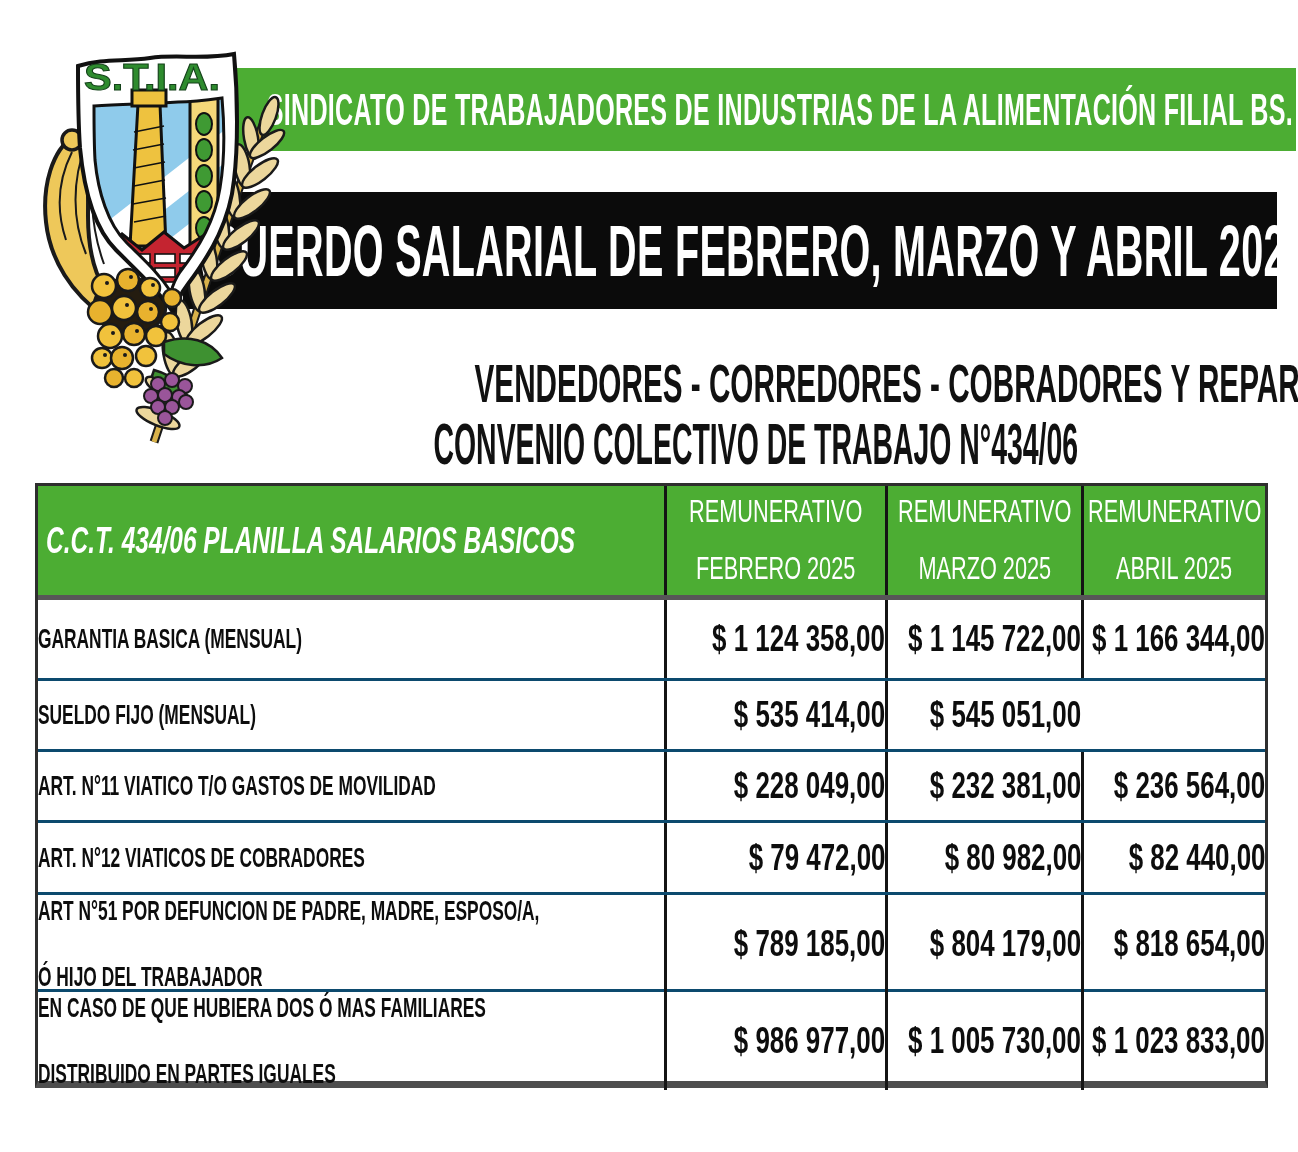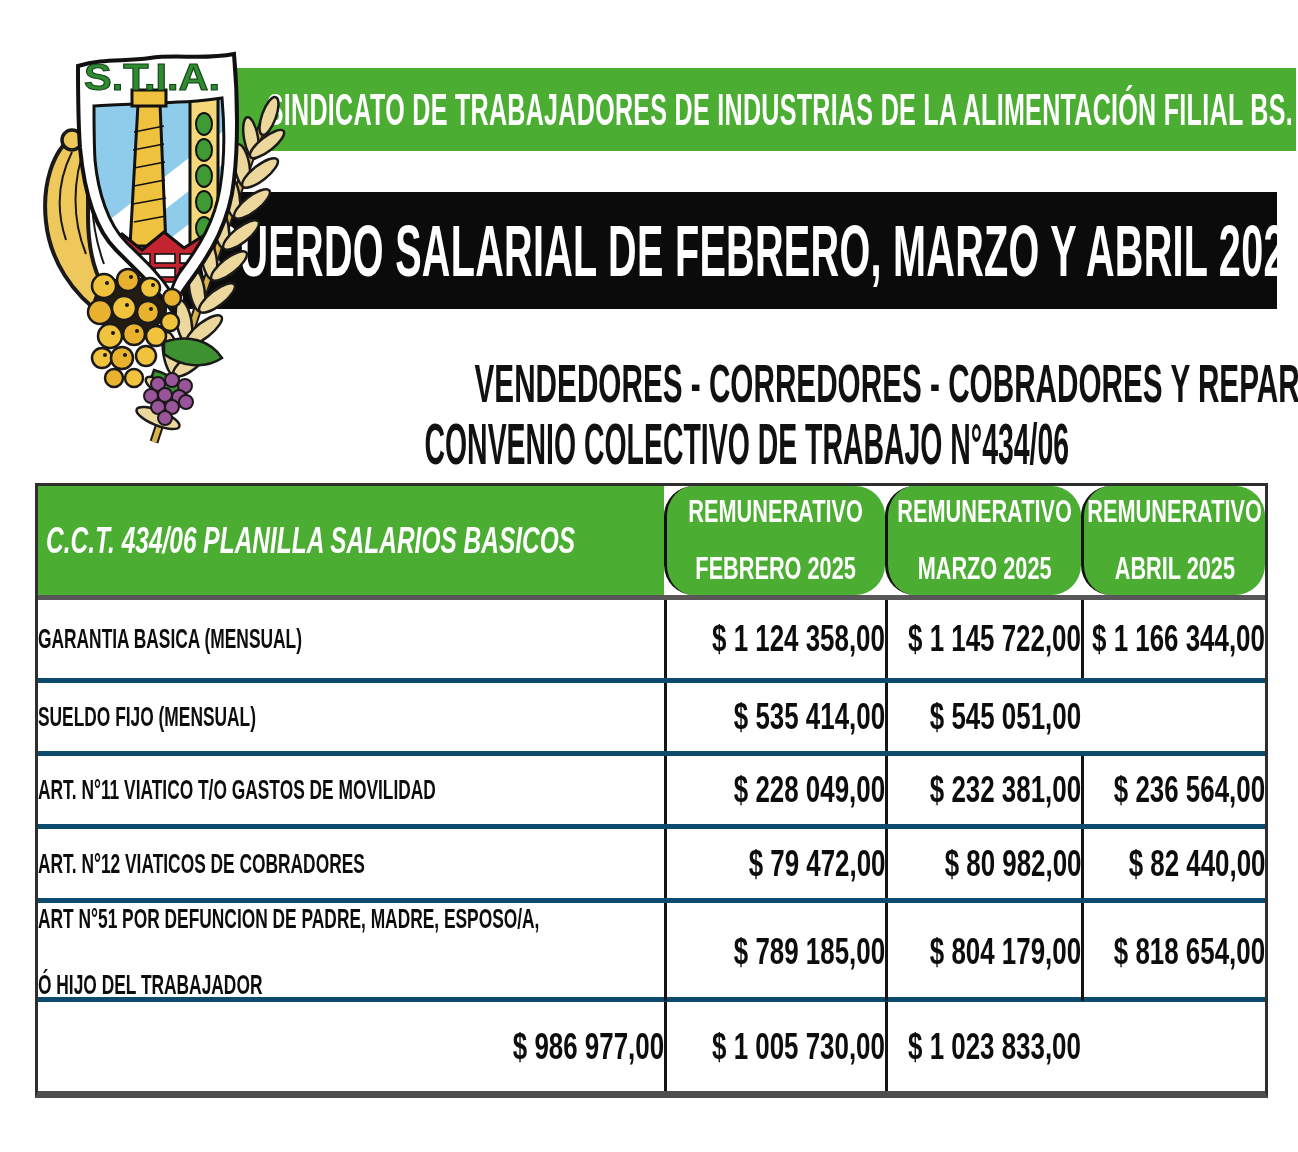--- a/index.html
+++ b/index.html
@@ -23,36 +23,36 @@
     padding-left:30px;box-sizing:border-box;z-index:1;}
   .banner-black .txt{font-size:72px;font-weight:700;color:#ffffff;letter-spacing:.5px;}
 
   
   .logo{position:absolute;left:38px;top:40px;width:252px;height:412px;z-index:5;}
 
   
   .subtitle1{position:absolute;left:35px;top:352px;width:1233px;padding-left:48px;
     box-sizing:border-box;text-align:center;}
   .subtitle1 .txt{font-size:54px;font-weight:700;color:#111;}
-  .subtitle2{position:absolute;left:35px;top:410px;width:1233px;padding-left:54px;
+  .subtitle2{position:absolute;left:44px;top:410px;width:1233px;padding-left:54px;
     box-sizing:border-box;text-align:left;}
   .subtitle2 .txt{font-size:58px;font-weight:700;color:#111;}
 
   
   .salary-table{position:absolute;left:35px;top:483px;width:1233px;background:#fff;
     border:3px solid #2e2e2e;border-bottom:7px solid #4e4e4e;box-sizing:border-box;}
   .trow{display:grid;grid-template-columns:626px 221px 196px 1fr;}
-  .trow.data{border-top:5px solid #0c4a6e;}
+  .trow.data{border-top:3px solid #0c4a6e;}
   .trow.data.first{border-top:5px solid #575757;}
   .cell{box-sizing:border-box;border-left:3px solid #141414;display:flex;align-items:center;min-width:0;}
   .cell:first-child{border-left:none;}
   .thead{height:109px;}
   .thead .cell{background:#4cad33;color:#fff;}
   .hmain{padding-left:8px;font-size:36px;font-weight:700;font-style:italic;}
-  .hcol{flex-direction:column;justify-content:center;gap:21px;text-align:center;font-size:31px;font-weight:700;border-radius:30px;}
+  .hcol{flex-direction:column;justify-content:center;gap:21px;text-align:center;font-size:31px;font-weight:400;}
   .hcol span{display:block;}
   .h78{height:78px;} .h68{height:68px;} .h69{height:69px;text-align:center;} .h94{height:94px;} .h89{height:89px;}
   .label{padding-left:0;font-size:28px;font-weight:600;color:#0d0d0d;}
   .label.two{flex-direction:column;align-items:flex-start;justify-content:center;gap:34px;}
   .label span{display:block;}
   .money{justify-content:flex-end;font-size:37px;font-weight:600;color:#0d0d0d;}
 </style>
 </head>
 <body>
 
@@ -285,20 +285,24 @@
         </div>
       <div class="cell money">
           <span class="cond sx70 or">$ 804 179,00</span>
         </div>
       <div class="cell money">
           <span class="cond sx70 or">$ 818 654,00</span>
         </div>
     </div>
 
     <div class="trow data h89">
+      <div class="cell label two">
+        <span class="cond sx62 ol">EN CASO DE QUE HUBIERA DOS Ó MAS FAMILIARES</span>
+        <span class="cond sx62 ol">DISTRIBUIDO EN PARTES IGUALES</span>
+      </div>
       <div class="cell money">
           <span class="cond sx70 or">$ 986 977,00</span>
         </div>
       <div class="cell money">
           <span class="cond sx70 or">$ 1 005 730,00</span>
         </div>
       <div class="cell money">
           <span class="cond sx70 or">$ 1 023 833,00</span>
         </div>
     </div>

